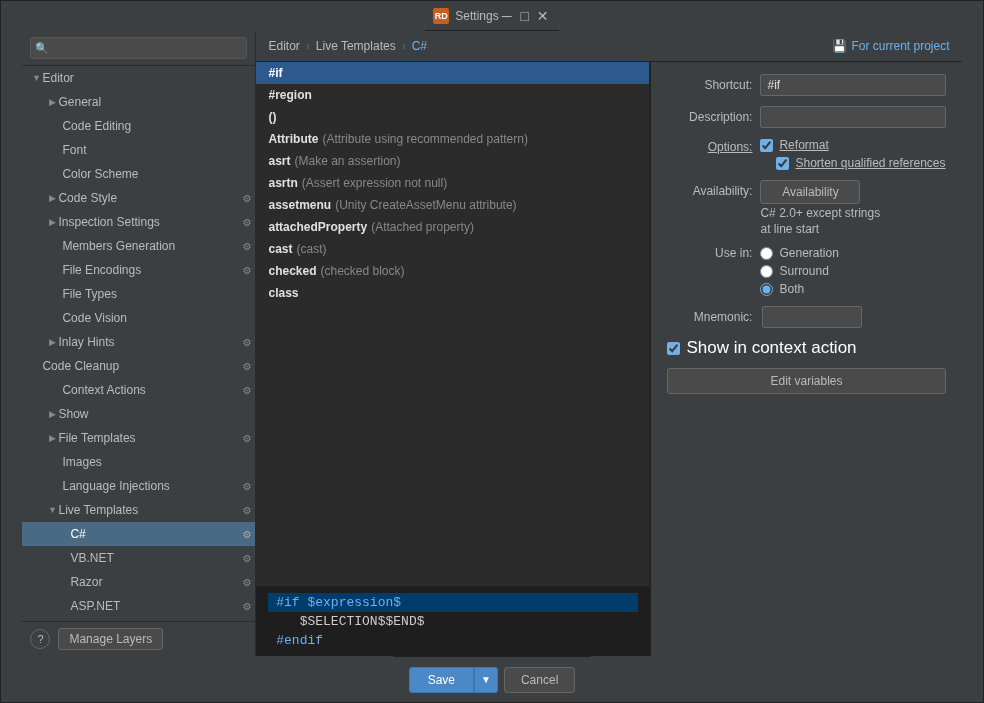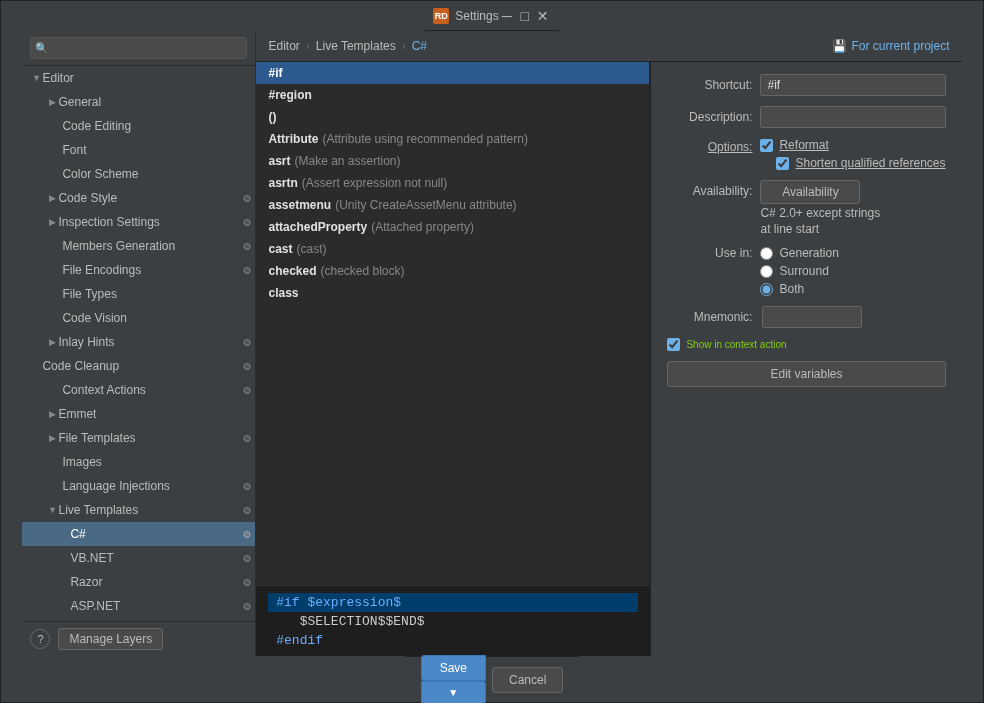--- a/index.html
+++ b/index.html
@@ -321,21 +321,21 @@
       border-radius: 2px;
       outline: none;
     }
 
     .show-context-row {
       display: flex;
       align-items: center;
       gap: 6px;
       margin-left: 0;
     }
-    .show-context-row label { color: #84cc16; font-size: 10px; }
+    .show-context-row label { color: #ffffff; font-size: 17px; }
 
     .edit-vars-btn {
       background: #4a4a4a;
       border: 1px solid #666;
       color: #bbb;
       padding: 5px 0;
       border-radius: 3px;
       font-size: 12px;
       cursor: pointer;
       width: 100%;
@@ -349,21 +349,20 @@
       padding: 8px 16px;
       display: flex;
       justify-content: flex-end;
       gap: 6px;
       flex-shrink: 0;
       height: 46px;
       align-items: center;
     }
     .save-group {
       display: flex;
-      flex-direction: column;
     }
     .save-btn {
       background: #4a88c7;
       border: 1px solid #3a78b7;
       color: #fff;
       padding: 5px 18px;
       border-radius: 3px 0 0 3px;
       font-size: 12px;
       cursor: pointer;
     }
@@ -473,21 +472,21 @@
         <div class="tree-item" style="padding-left:20px;">
           <span class="item-label">Code Cleanup</span>
           <span class="item-icon">⚙</span>
         </div>
         <div class="tree-item" style="padding-left:40px;">
           <span class="item-label">Context Actions</span>
           <span class="item-icon">⚙</span>
         </div>
         <div class="tree-item" style="padding-left:24px;">
           <span class="arrow">▶</span>
-          <span class="item-label">Emmet</span>
+          <span class="item-label">Show</span>
         </div>
         <div class="tree-item" style="padding-left:24px;">
           <span class="arrow">▶</span>
           <span class="item-label">File Templates</span>
           <span class="item-icon">⚙</span>
         </div>
         <div class="tree-item" style="padding-left:40px;">
           <span class="item-label">Images</span>
         </div>
         <div class="tree-item" style="padding-left:40px;">

